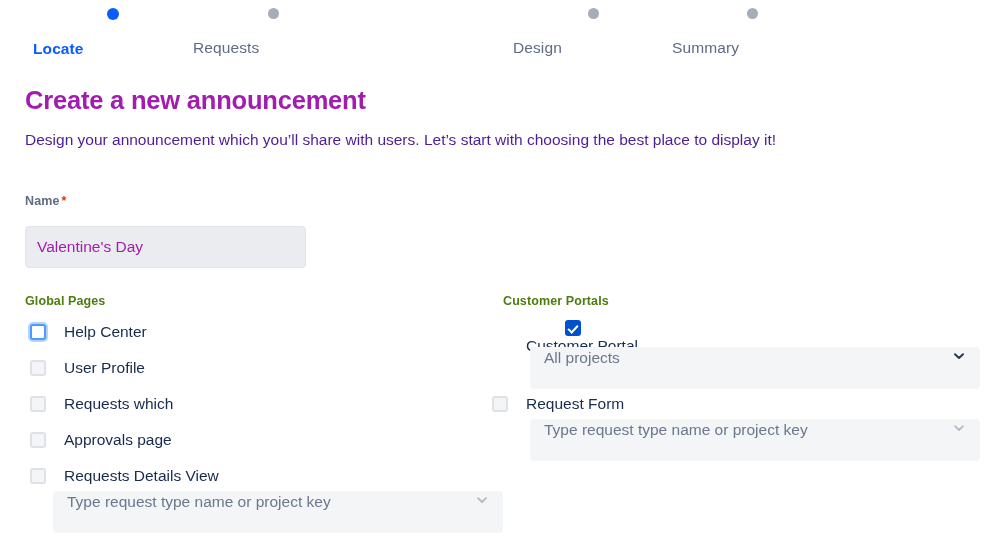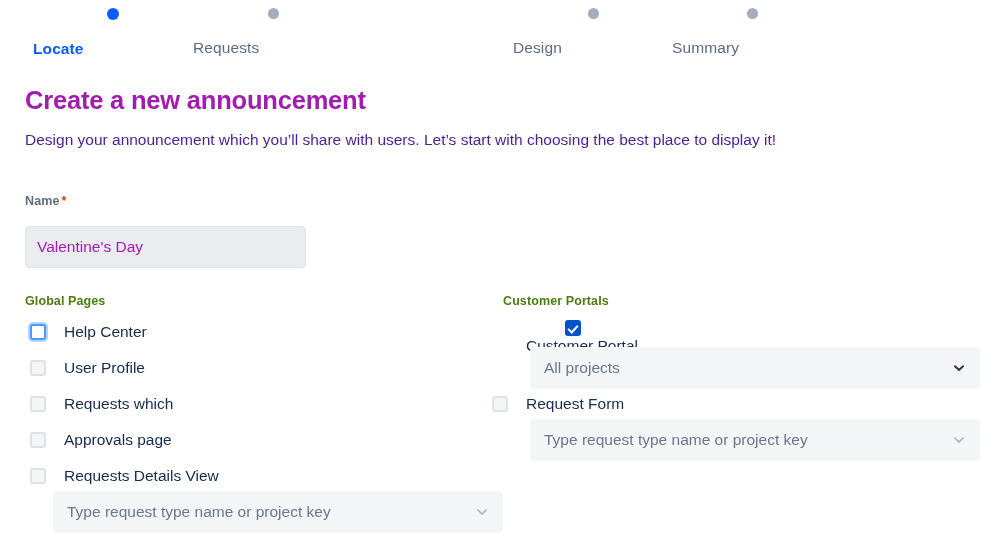--- a/index.html
+++ b/index.html
@@ -170,21 +170,21 @@
 
   
   .selectbox {
     position: absolute;
     height: 42px;
     box-sizing: border-box;
     background: #F4F5F7;
     border: 1px solid #F4F5F7;
     border-radius: 4px;
     display: flex;
-    align-items: center;
+    align-items: flex-start;
     padding: 0 12px 0 13px;
   }
   .select-text {
     font-size: 15.5px;
     color: #6B778C;
     line-height: 20px;
     flex: 1 1 auto;
     white-space: nowrap;
     overflow: hidden;
   }

